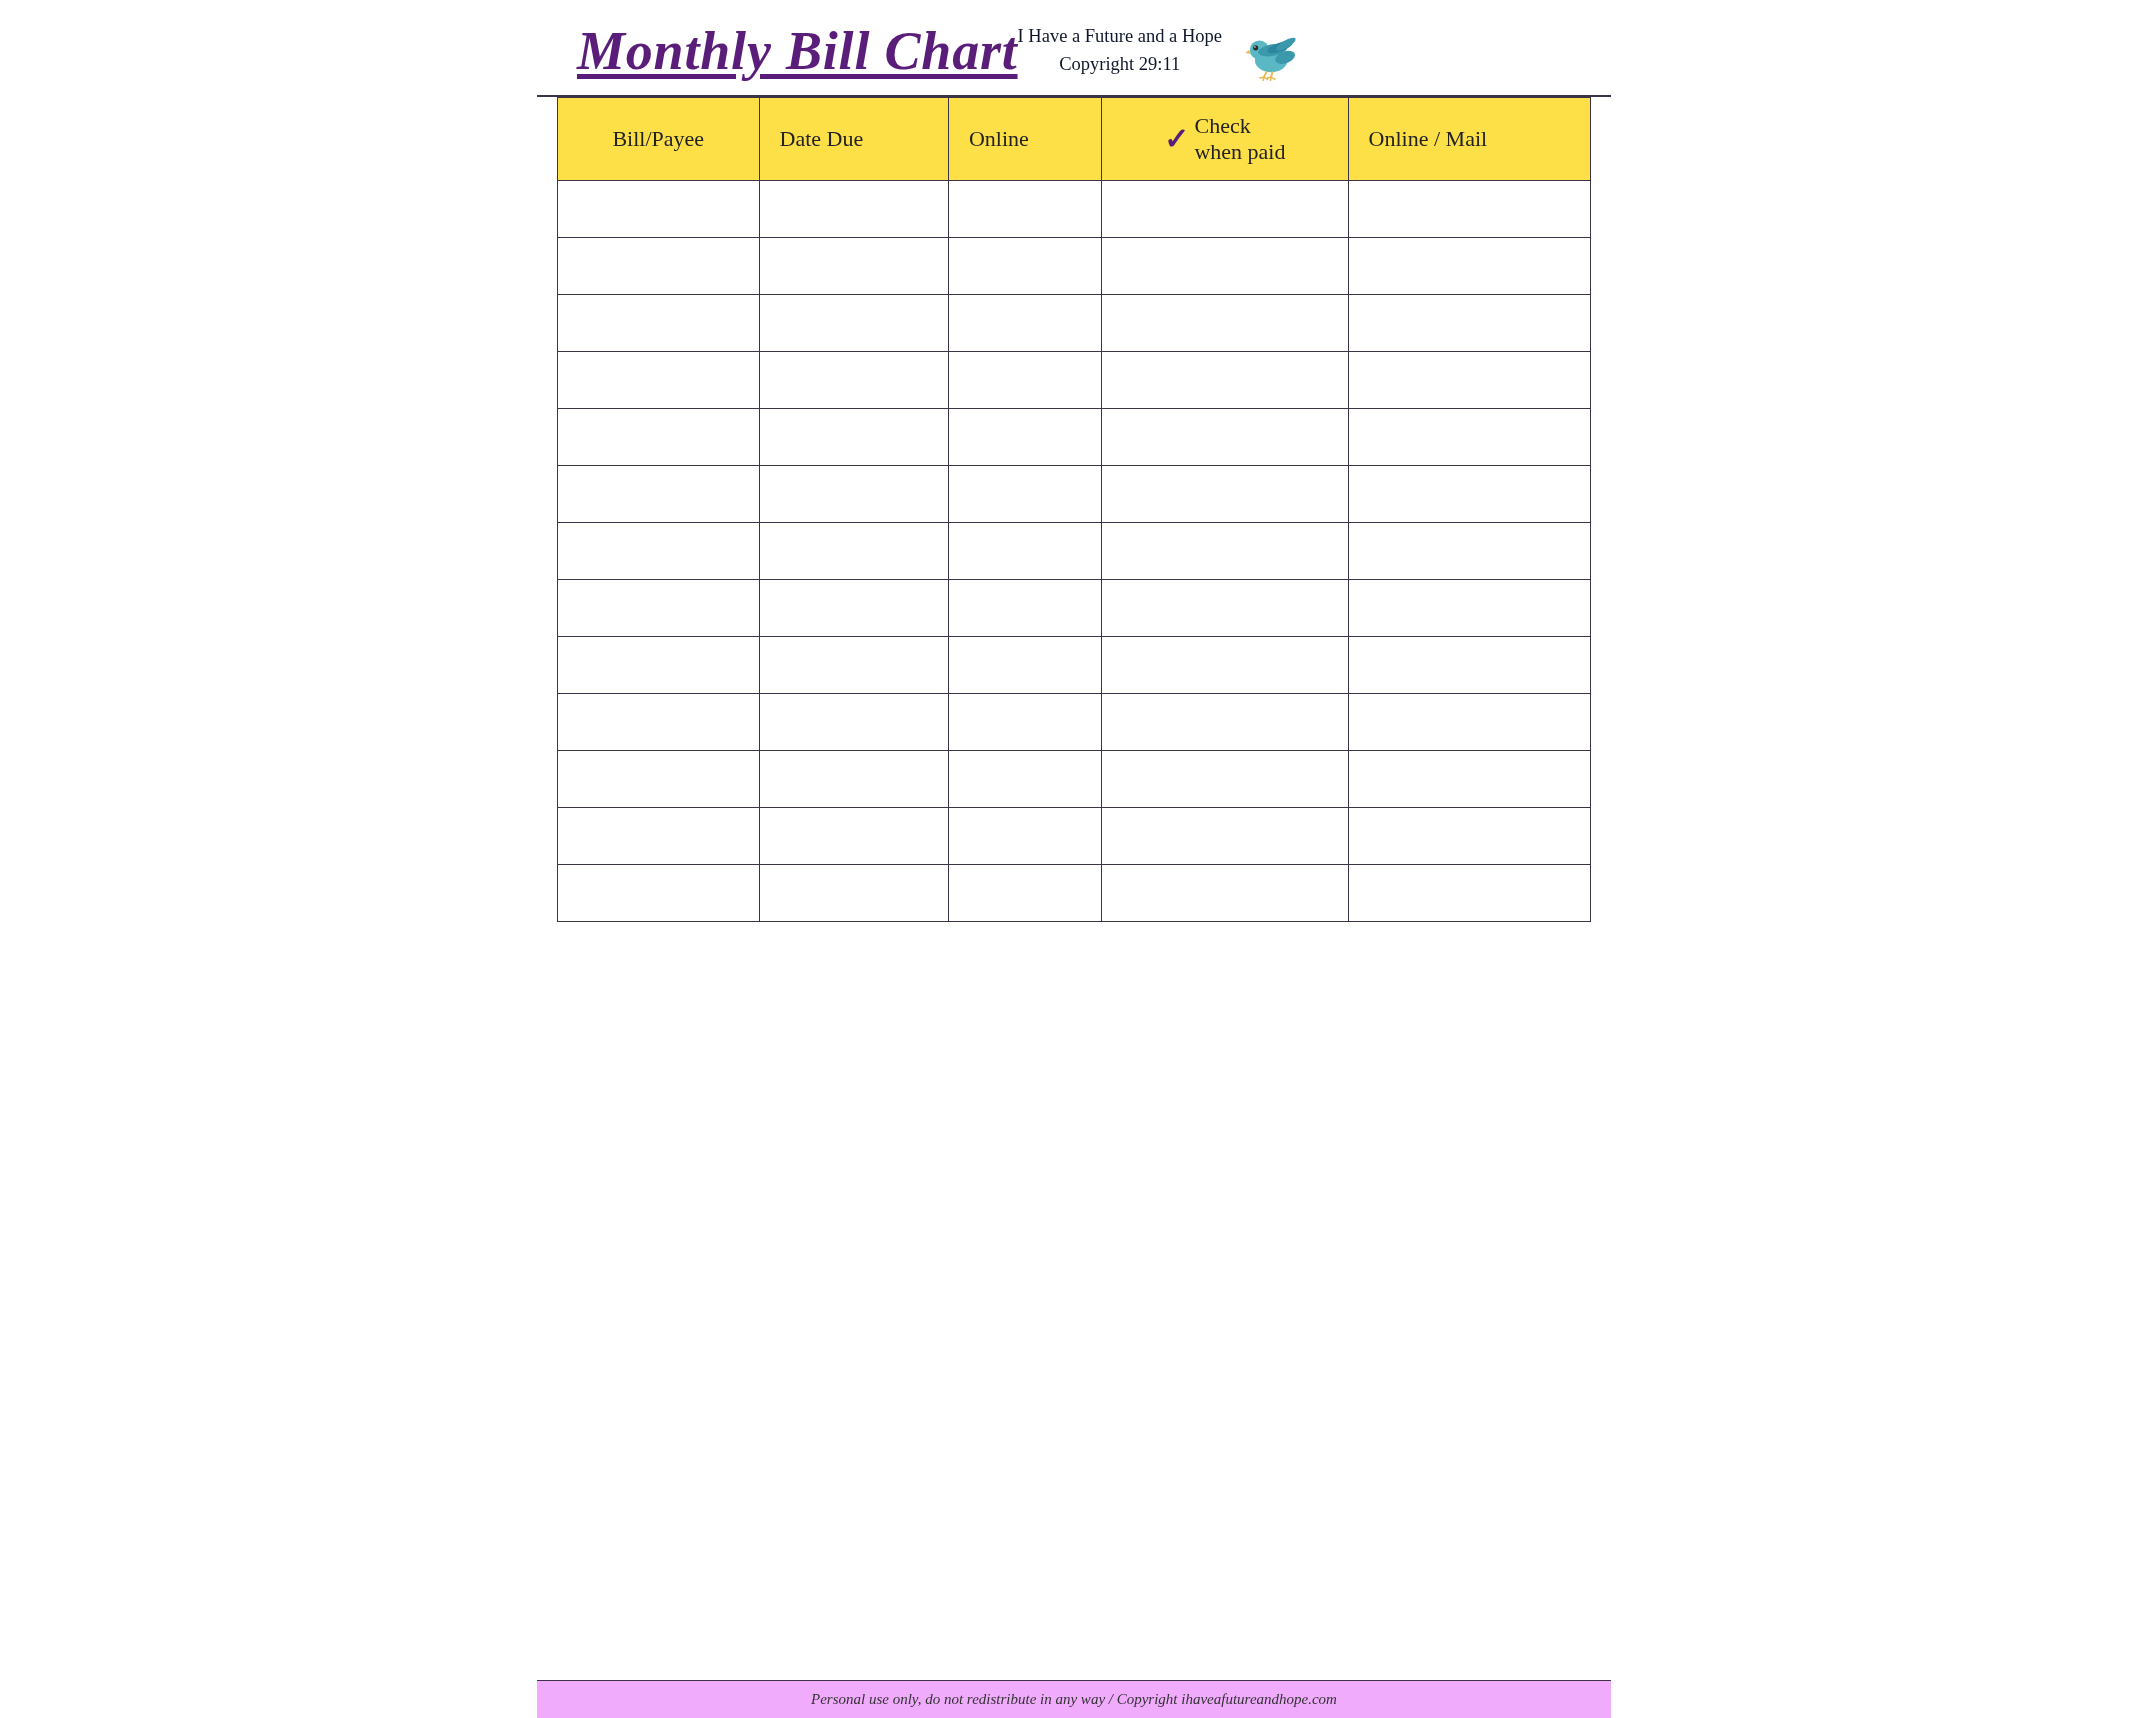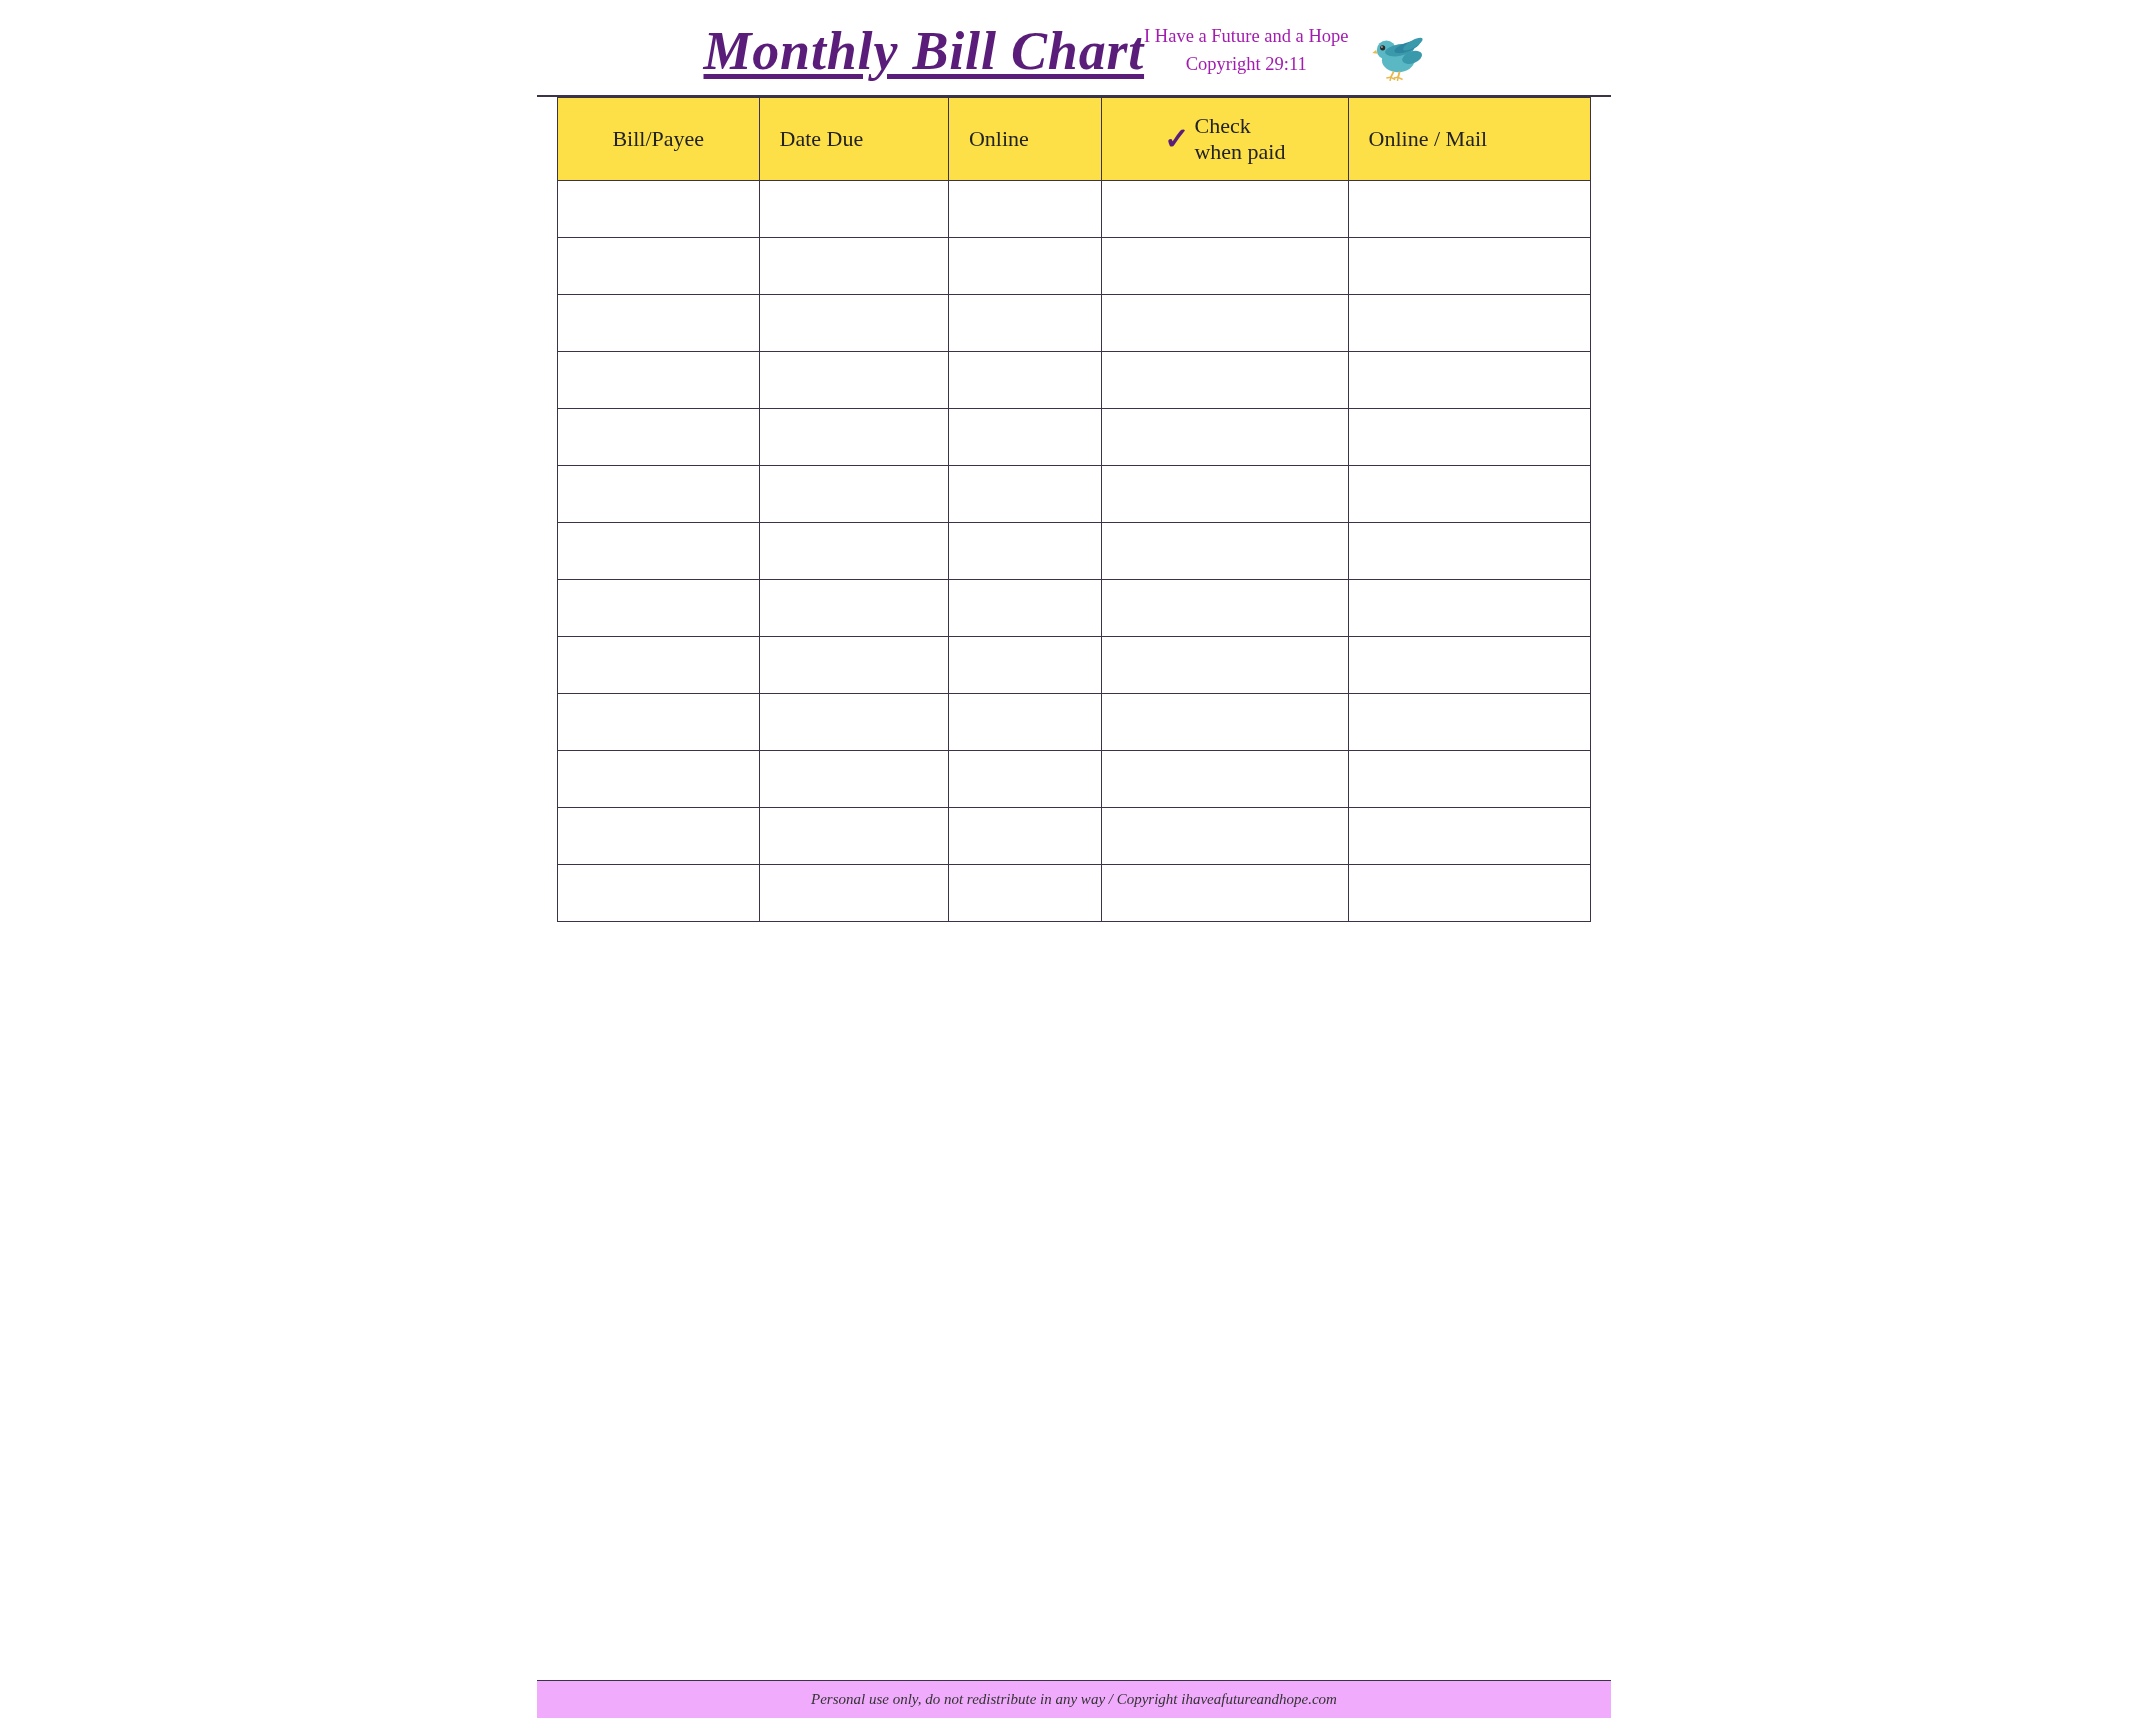--- a/index.html
+++ b/index.html
@@ -25,21 +25,21 @@
       min-height: 100vh;
       background: #ffffff;
       display: flex;
       flex-direction: column;
       padding: 0;
     }
 
     .header {
       display: flex;
       align-items: center;
-      justify-content: center;
+      justify-content: flex-start;
       padding: 20px 40px 13.4px 40px;
       border-bottom: 2.5px solid #3d3347;
     }
 
     .title {
       font-family: 'Palatino Linotype', Palatino, serif;
       font-size: 54px;
       font-weight: bold;
       font-style: italic;
       color: #5a1e7a;
@@ -50,21 +50,21 @@
 
     .header-right {
       display: flex;
       align-items: center;
       gap: 20px;
     }
 
     .tagline {
       text-align: center;
       font-size: 18.5px;
-      color: #a21caf;
+      color: #0f172a;
       font-family: Georgia, serif;
       line-height: 1.5;
     }
 
     .bird-icon {
       width: 76px;
       height: 59px;
     }
 
     .table-container {

